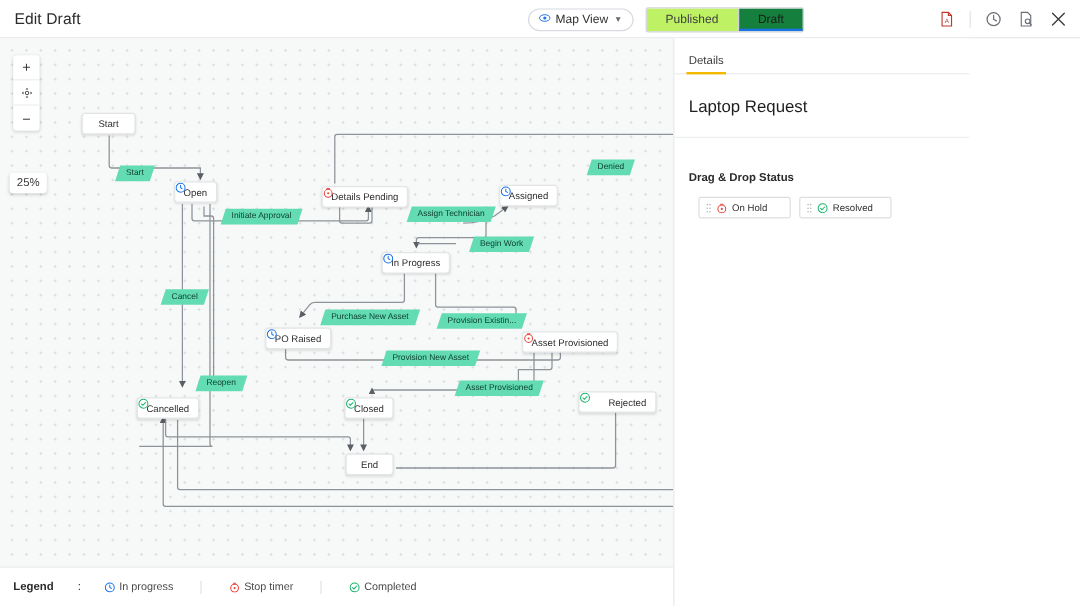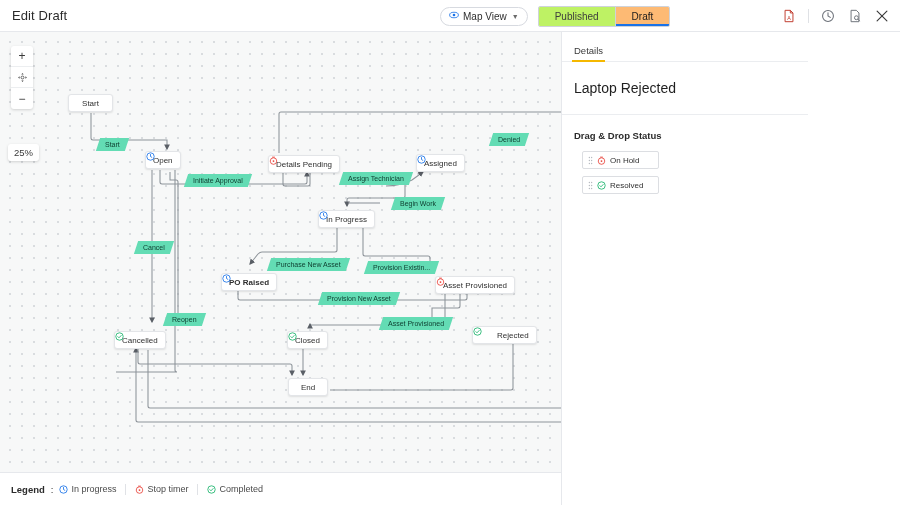--- a/index.html
+++ b/index.html
@@ -36,21 +36,21 @@
   .seg {
     display:flex; height:21px; border:1px solid #cfd3da; border-radius:2px;
     overflow:hidden; background:#fff;
   }
   .seg-item {
     font-size:10px; color:#3d3d3d; padding:0 16px;
     display:flex; align-items:center; cursor:pointer;
     background:#bef264; border-right:1px solid #cfd3da;
   }
   .seg-item:last-child { border-right:none; }
-  .seg-item.active { background:#fdba74; color:#1b1b1b; box-shadow: inset 0 -2px 0 #1a73e8; }
+  .seg-item.active { background:#15803d; color:#1b1b1b; box-shadow: inset 0 -2px 0 #1a73e8; }
 
   .topbar-right {
     position:absolute; right:10px; top:0; height:32px;
     display:flex; align-items:center; gap:11px;
   }
   .tb-sep { width:1px; height:14px; background:#dfe1e5; }
   .icon-btn { width:16px; height:16px; display:flex; align-items:center; justify-content:center; cursor:pointer; }
 
   
   .canvas-wrap {
@@ -99,21 +99,21 @@
     transform: skewX(-18deg);
   }
   .tlabel span { transform: skewX(18deg); display:block; }
 
   
   .footer {
     position:absolute; left:0; top:472px; width:653px; height:33px;
     background:#fff; border-top:1px solid #e6e8ec;
     display:flex; align-items:center;
   }
-  .legend { display:flex; align-items:center; gap:6px; margin-left:11px; }
+  .legend { display:flex; align-items:center; gap:20px; margin-left:11px; }
   .legend-title { font-size:9.5px; font-weight:bold; color:#2b2b2b; }
   .legend-colon { font-size:9.5px; color:#2b2b2b; }
   .legend-item { display:flex; align-items:center; gap:3px; font-size:9px; color:#4a4a4a; }
   .legend-div { width:1px; height:11px; background:#e0e2e6; margin:0 3px; }
 
   .footer-btns { position:absolute; right:10px; display:flex; gap:8px; align-items:center; }
   .btn {
     height:20px; padding:0 13px; border-radius:2px; font-size:10px;
     display:flex; align-items:center; justify-content:center; cursor:pointer;
     border:1px solid transparent;
@@ -137,23 +137,23 @@
     height:2px; background:#f5b800;
   }
   .panel-title {
     font-size:14px; color:#1f1f1f; margin:18px 0 0 12px; font-weight:400;
   }
   .panel-desc {
     font-size:9.5px; color:#1a73e8; margin:9px 0 0 12px; cursor:pointer;
   }
   .panel-sep { height:1px; background:#ebedf0; margin-top:18px; }
   .panel-sub {
-    font-size:9.5px; color:#2b2b2b; font-weight:bold; margin:15px 0 0 12px;
-  }
-  .dd-list { margin:10px 0 0 20px; display:flex; flex-direction:column; gap:7px; }
+    font-size:9.5px; color:#2b2b2b; font-weight:bold; margin:28px 0 0 12px;
+  }
+  .dd-list { margin:10px 0 0 20px; display:flex; flex-direction:row; gap:7px; }
   .dd-chip {
     width:77px; height:18px; background:#fff; border:1px solid #dcdee2; border-radius:2px;
     display:flex; align-items:center; gap:4px; padding:0 5px; font-size:8px; color:#2f2f2f;
     cursor:grab;
   }
   .grip { width:5px; height:9px; flex:0 0 5px; }
 </style>
 </head>
 <body>
 
@@ -305,21 +305,21 @@
       </div>
 
       <div class="node" style="left:318px; top:178px;">
         <svg class="node-ic" viewBox="0 0 16 16">
             <circle cx="8" cy="8" r="6.6" fill="none" stroke="#1a73e8" stroke-width="1.5"></circle>
             <path d="M8 4.4V8l2.4 1.5" stroke="#1a73e8" stroke-width="1.5" fill="none" stroke-linecap="round"></path>
           </svg>
         <span>In Progress</span>
       </div>
 
-      <div class="node" style="left:221px; top:241px;font-weight:bold;">
+      <div class="node" style="left:221px; top:241px;">
         <svg class="node-ic" viewBox="0 0 16 16">
             <circle cx="8" cy="8" r="6.6" fill="none" stroke="#1a73e8" stroke-width="1.5"></circle>
             <path d="M8 4.4V8l2.4 1.5" stroke="#1a73e8" stroke-width="1.5" fill="none" stroke-linecap="round"></path>
           </svg>
         <span>PO Raised</span>
       </div>
 
       <div class="node" style="left:435px; top:244px;">
         <svg class="node-ic" viewBox="0 0 16 16">
             <circle cx="8" cy="9" r="5.8" fill="none" stroke="#e8453c" stroke-width="1.5"></circle>
@@ -338,21 +338,21 @@
       </div>
 
       <div class="node" style="left:287px; top:299px;">
         <svg class="node-ic" viewBox="0 0 16 16">
             <circle cx="8" cy="8" r="6.6" fill="none" stroke="#19b36b" stroke-width="1.5"></circle>
             <path d="M5 8.2l2.1 2.1L11 6.2" stroke="#19b36b" stroke-width="1.5" fill="none" stroke-linecap="round"></path>
           </svg>
         <span>Closed</span>
       </div>
 
-      <div class="node" style="left:472px; top:294px;padding-left:24px;">
+      <div class="node" style="left:482px; top:294px;padding-left:24px;">
         <svg class="node-ic" viewBox="0 0 16 16">
             <circle cx="8" cy="8" r="6.6" fill="none" stroke="#19b36b" stroke-width="1.5"></circle>
             <path d="M5 8.2l2.1 2.1L11 6.2" stroke="#19b36b" stroke-width="1.5" fill="none" stroke-linecap="round"></path>
           </svg>
         <span>Rejected</span>
       </div>
 
       <div class="node plain" style="left:288px; top:346px; width:40px;">
         <span>End</span>
       </div>
@@ -425,21 +425,21 @@
         <span>Completed</span>
       </span>
     </div>
 
   </div>
 
   <div class="panel">
     <div class="panel-tabs">
       <div class="panel-tab active">Details</div>
     </div>
-    <div class="panel-title">Laptop Rejected</div>
+    <div class="panel-title">Laptop Request</div>
     <div class="panel-sep"></div>
     <div class="panel-sub">Drag &amp; Drop Status</div>
     <div class="dd-list">
       <div class="dd-chip">
         <svg class="grip" viewBox="0 0 6 12">
           <g fill="#b5b9bf">
               <circle cx="1.5" cy="2" r="0.9"></circle>
               <circle cx="4.5" cy="2" r="0.9"></circle>
               <circle cx="1.5" cy="6" r="0.9"></circle>
               <circle cx="4.5" cy="6" r="0.9"></circle>

